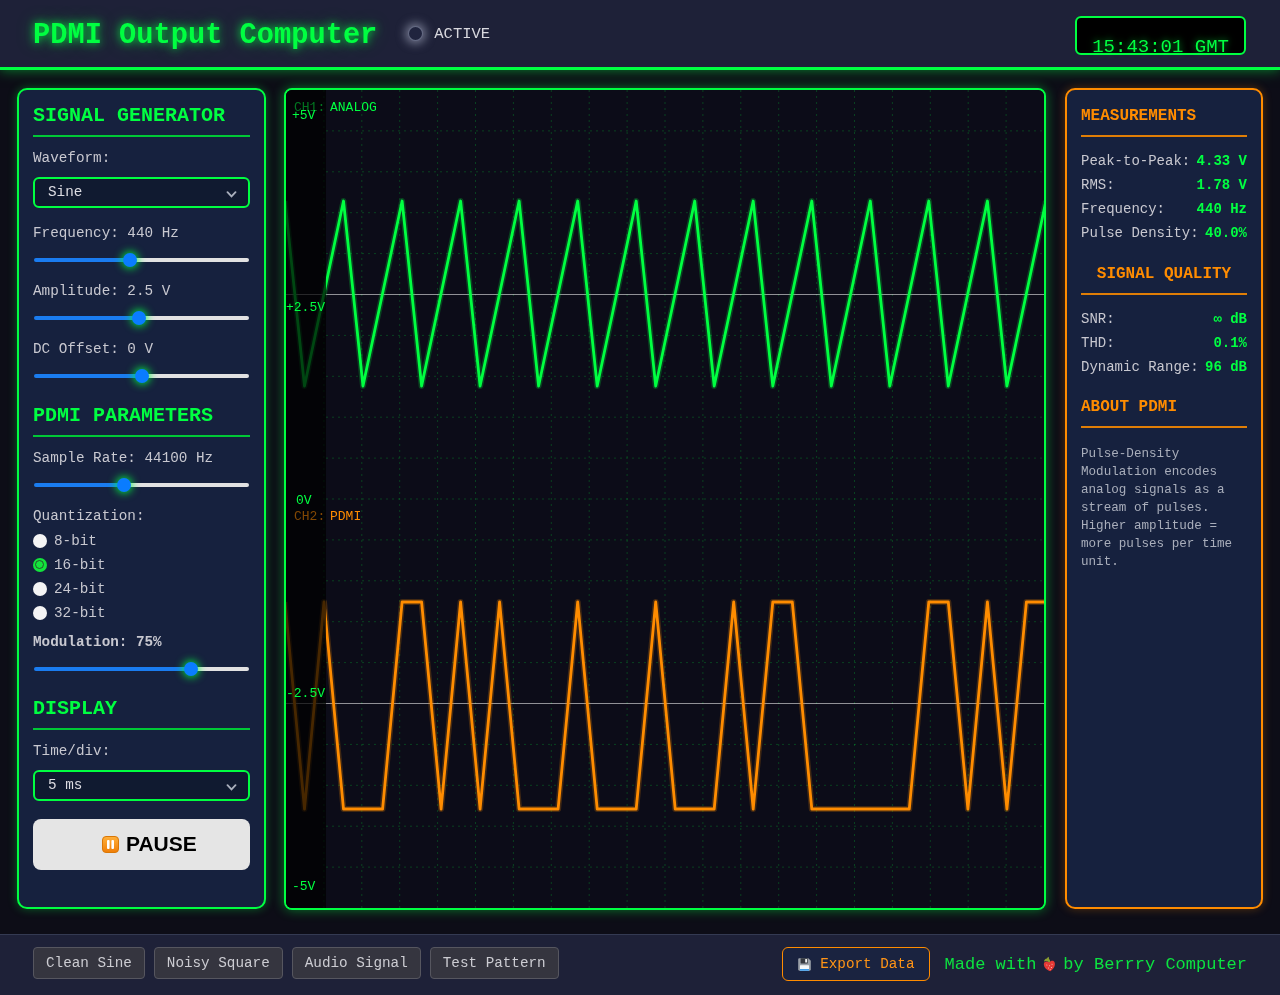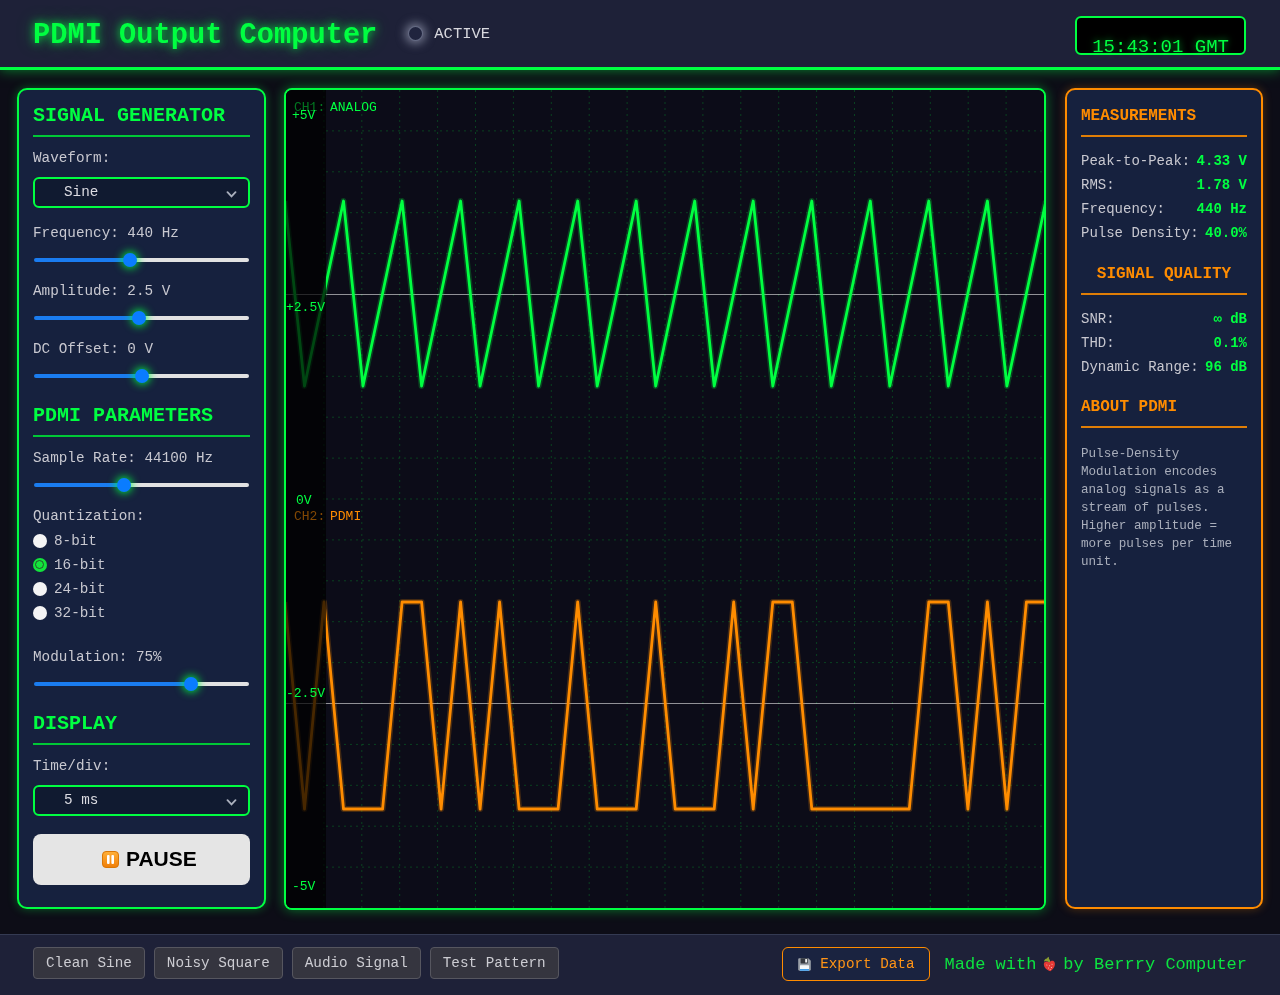--- a/index.html
+++ b/index.html
@@ -63,25 +63,25 @@
   box-shadow:0 0 12px rgba(0,255,65,.45), inset 0 0 14px rgba(0,255,65,.16);
   overflow:hidden; position:relative;
 }
 .scope svg { display:block; }
 
 h2 { font-size:20px; line-height:18px; color:#00ff41; letter-spacing:0px; margin-top:0; }
 .left hr { border:none; border-top:2px solid #00c836; margin:10px 0 0 0; }
 .lbl { font-size:14.3px; line-height:16px; color:#c8c8d0; margin-top:15px; }
 .lbl.af-hr { margin-top:13px; }
 .lbl.af-sel { margin-top:17px; }
-.lbl.af-rad { margin-top:24px; }
+.lbl.af-rad { margin-top:9px;font-weight:bold; }
 .selbox {
   margin-top:11px; height:31px; border:2px solid #00ff41; border-radius:6px;
   background:#101a30; color:#dcdce2; font-size:14.3px; line-height:27px;
-  padding-left:29px; position:relative;
+  padding-left:13px; position:relative;
 }
 .selbox svg { position:absolute; right:11px; top:12px; }
 .slider { position:relative; height:15px; margin-top:12px; }
 .slider .track {
   position:absolute; left:1px; right:1px; top:5.5px; height:4px; border-radius:2px;
 }
 .slider .thumb {
   position:absolute; top:0.5px; width:14px; height:14px; border-radius:50%;
   background:#0a7cff;
   box-shadow:0 0 8px 1px rgba(0,255,65,.95);

